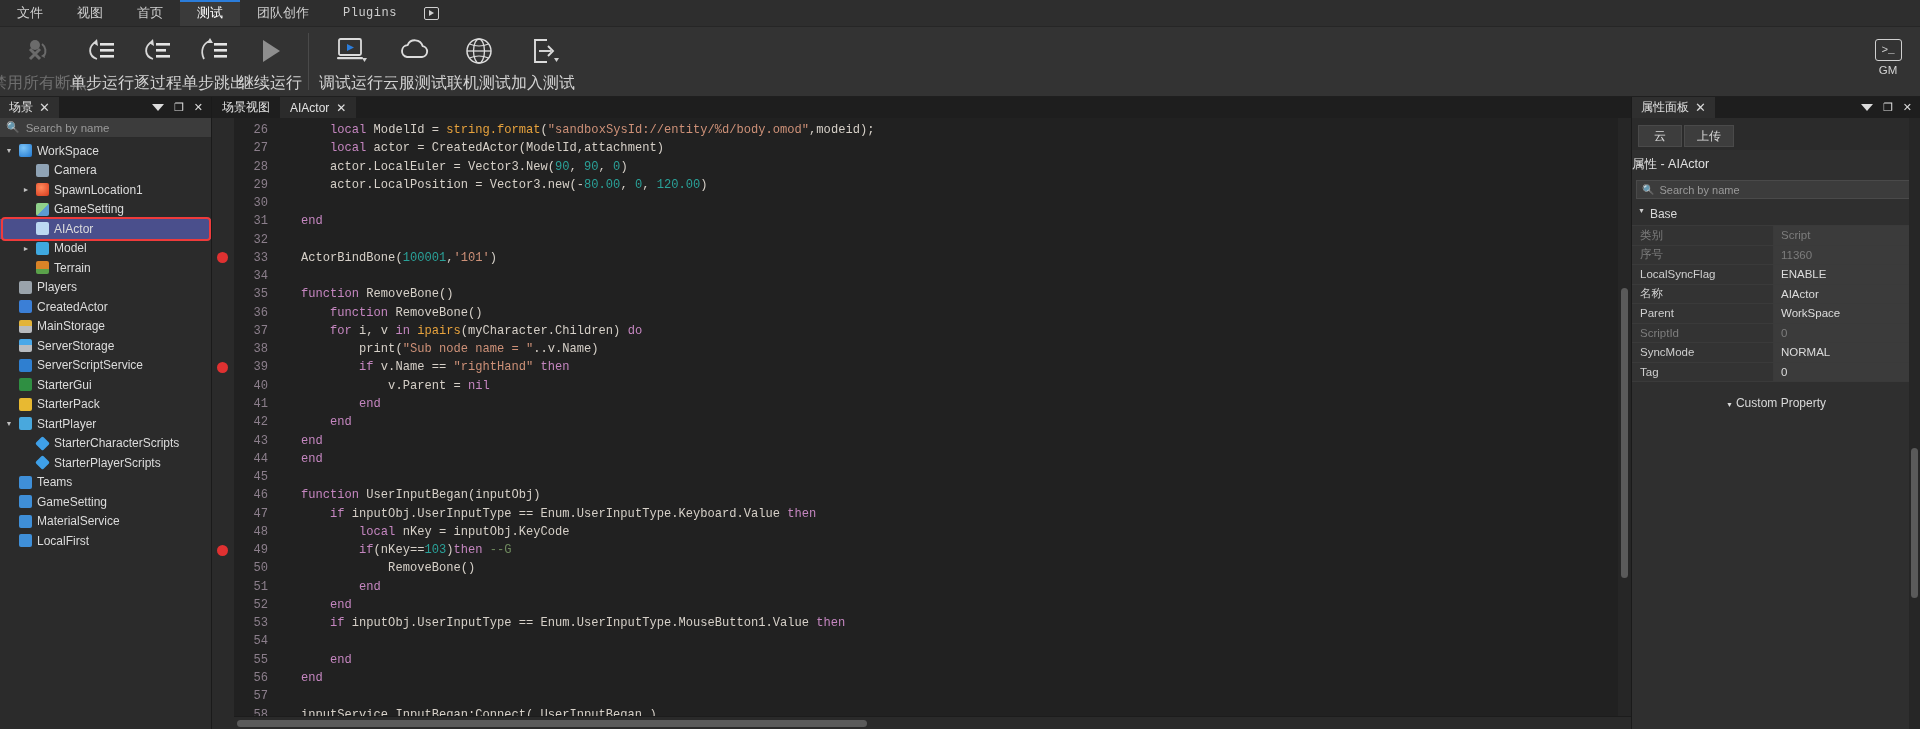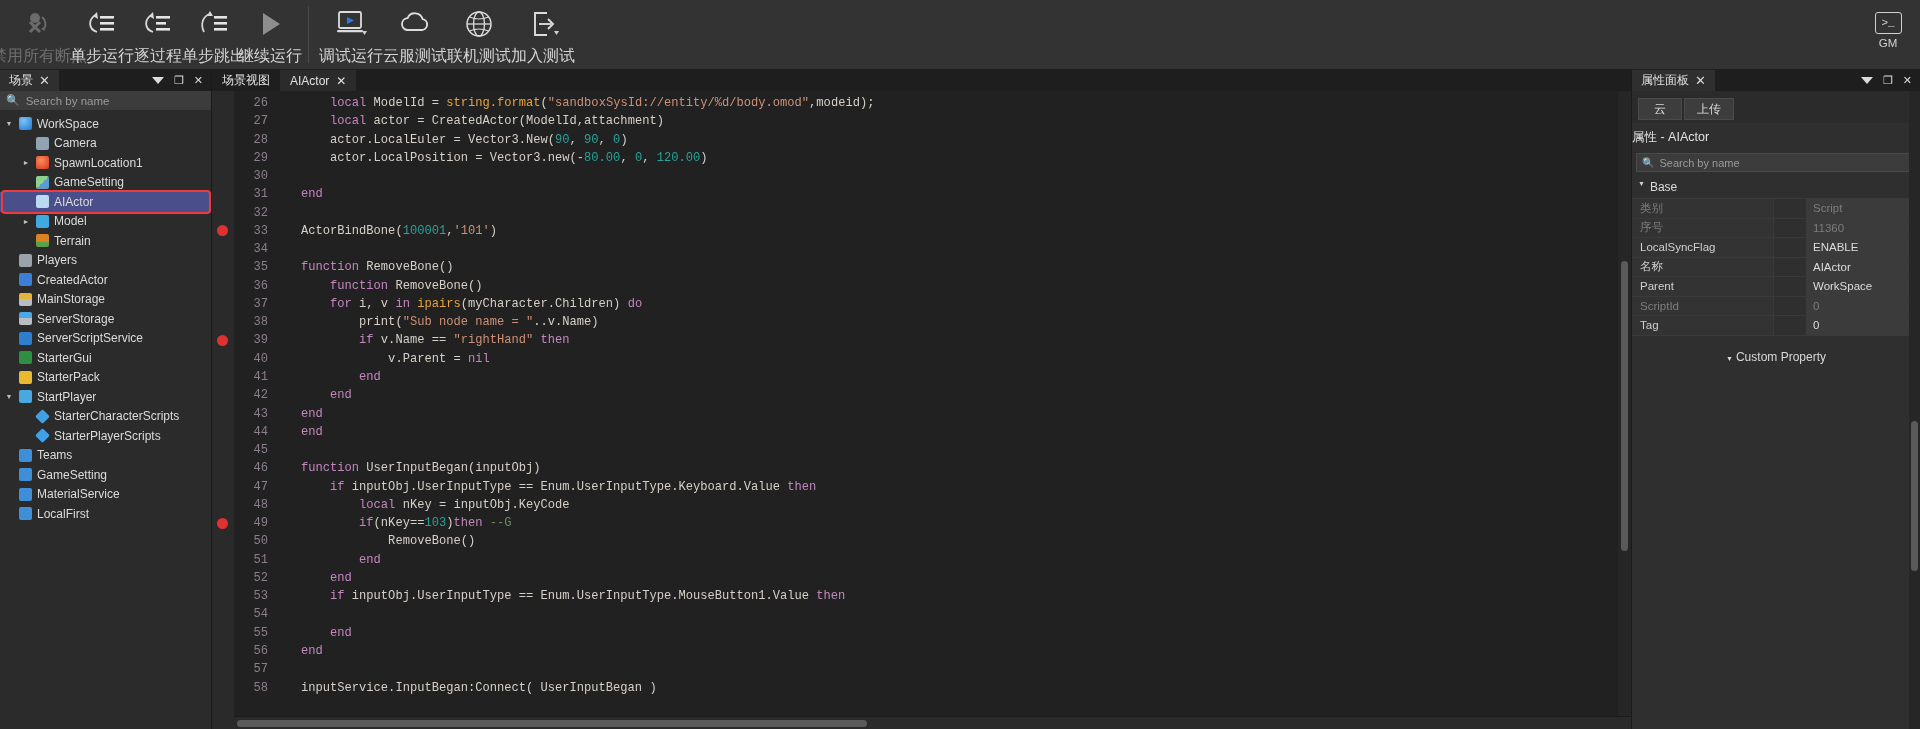--- a/index.html
+++ b/index.html
@@ -179,35 +179,46 @@
   .rp-search input::placeholder{color:#9a9a9a;}
   .sect-hdr { display:flex;gap:5px;font-size:12px;color:#d9d9d9;padding:3px 0 4px 6px;cursor:default;}
   .sect-hdr .tri { font-size:7px; color:#cfcfcf; }
   .prop-table { display:flex; flex-direction:column; border-top:1px solid #3a3a3a; }
   .prow { display:flex; height:19.5px; border-bottom:1px solid #3a3a3a; font-size:11.5px; }
   .pname {
     width:142px; flex:0 0 142px; background:#333333; color:#cfcfcf;
     display:flex;align-items:center;padding-left:8px; border-right:1px solid #3a3a3a;
   }
   .pname.dim { color:#7d7d7d; }
-  .pval { flex:1 1 auto; background:#3b3b3b; color:#dcdcdc; display:flex; align-items:center; padding-left:7px;margin-left:32px; }
+  .pval { flex:1 1 auto; background:#3b3b3b; color:#dcdcdc; display:flex; align-items:center; padding-left:7px; }
   .pval.dim { color:#7d7d7d; }
   .cbx { width:12px;height:12px;background:#ffffff;border:1px solid #9a9a9a;display:flex;align-items:center;justify-content:center;margin-left:1px; }
   .cbx::after{content:"✔";font-size:10px;color:#111;line-height:1;}
   .custom-prop { text-align:center; font-size:12px; color:#d9d9d9; padding:14px 0 0; }
   .custom-prop .tri{font-size:7px;margin-right:3px;}
   .rp-scroll { position:absolute; right:0; top:21px; bottom:0; width:11px; background:#262626;}
   .rp-scroll .thumb{position:absolute;right:2px;top:330px;width:7px;height:150px;background:#5a5a5a;border-radius:4px;}
   .right-wrap { position:relative; width:288px; flex:0 0 288px; display:flex; flex-direction:column; min-height:0;}
 </style>
 </head>
 <body>
 
 <div class="app">
 
+  <div class="menubar">
+    <div class="menu-item">文件</div>
+    <div class="menu-item">视图</div>
+    <div class="menu-item">首页</div>
+    <div class="menu-item active">测试</div>
+    <div class="menu-item">团队创作</div>
+    <div class="menu-item mono">Plugins</div>
+    <div class="menu-play-btn">
+      <div class="menu-play-box"></div>
+    </div>
+  </div>
 
   <div class="ribbon">
     <div class="ribbon-group">
       <div class="rb disabled wide2">
         <div class="ico">
           <svg width="34" height="30" viewBox="0 0 34 30">
             <circle cx="13" cy="9" r="5" fill="#6b6b6b"></circle>
             <path d="M8,20 L18,30 M18,20 L8,30" stroke="#6b6b6b" stroke-width="3" transform="translate(0,-7)"></path>
             <path d="M20,8 a9,9 0 0 1 2,12" stroke="#6b6b6b" stroke-width="2" fill="none"></path>
             <path d="M19,20 l4,2 l-1,-4 z" fill="#6b6b6b"></path>
@@ -521,20 +532,24 @@
           </div>
           <div class="prow">
             <div class="pname">Parent</div>
             <div class="pval">WorkSpace</div>
           </div>
           <div class="prow">
             <div class="pname dim">ScriptId</div>
             <div class="pval dim">0</div>
           </div>
           <div class="prow">
+            <div class="pname">SyncMode</div>
+            <div class="pval">NORMAL</div>
+          </div>
+          <div class="prow">
             <div class="pname">Tag</div>
             <div class="pval">0</div>
           </div>
         </div>
       <div class="custom-prop">
         <span class="tri">▼</span><span>Custom Property</span>
       </div>
       <div class="rp-scroll">
         <div class="thumb"></div>
       </div>

